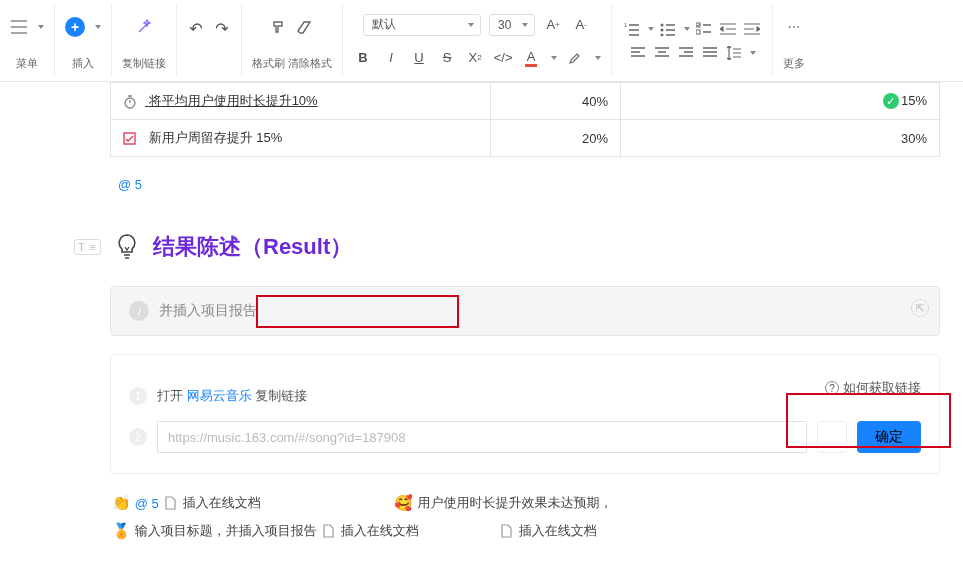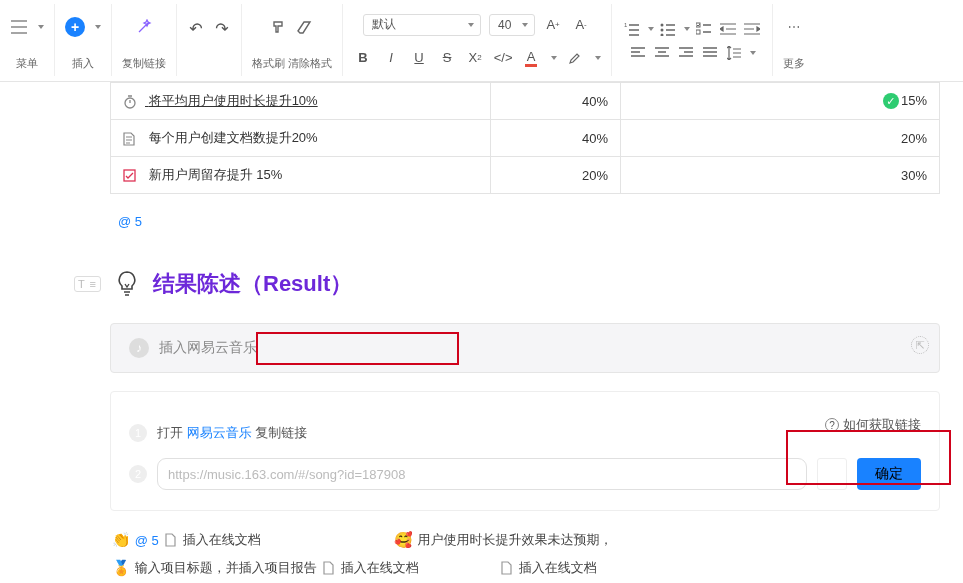--- a/index.html
+++ b/index.html
@@ -126,21 +126,21 @@
 }
 .open-txt { color:#555; font-size:13px; }
 .open-link { color:#1982ff; }
 .help-link { color:#555; font-size:13px; display:inline-flex; align-items:center; gap:4px; }
 .help-q {
   width:14px;height:14px;border:1px solid #888;border-radius:50%;display:inline-flex;align-items:center;justify-content:center;font-size:10px;
 }
 .panel-row.top { justify-content:space-between; }
 
 .url-input {
-  flex:1 1 auto; border:1px solid #e0e0e0; border-radius:9px; height:32px;
+  flex:1 1 auto; border:1px solid #e0e0e0; border-radius:1px; height:32px;
   padding:0 10px; font-size:13px; color:#aaa; display:flex; align-items:center;
 }
 .blank-box {
   width:30px; height:32px; border:1px solid #eee; border-radius:3px;
 }
 .confirm-btn {
   background:#1982ff; color:#000000; border-radius:4px; height:32px;
   padding:0 18px; font-size:14px; display:inline-flex; align-items:center; justify-content:center;
 }
 .red-box2 {
@@ -216,21 +216,21 @@
     <div class="tg-label"><span>格式刷</span> <span>清除格式</span></div>
   </div>
 
   <div class="toolbar-group" style="flex: 0 0 auto;">
     <div class="tg-row">
       <span class="select-box" style="width:118px;">
         <span>默认</span>
           <span class="caret-d"></span>
       </span>
       <span class="select-box" style="width:46px;">
-        <span>40</span>
+        <span>30</span>
           <span class="caret-d"></span>
       </span>
       <span class="sq-btn">A<sup style="font-size:8px;">+</sup></span>
       <span class="sq-btn">A<sup style="font-size:8px;">-</sup></span>
     </div>
     <div class="tg-row" style="margin-top:4px;">
       <span class="sq-btn">
           <b>B</b>
         </span>
       <span class="sq-btn">
@@ -347,32 +347,20 @@
             </span>
             <span>将平均用户使用时长提升10%</span>
           </td>
           <td class="td-right" style="width:130px;">40%</td>
           <td class="td-right">
             <span class="check-badge">✓</span><span>15%</span>
           </td>
         </tr>
         <tr>
           <td>
-            <span class="td-icon">
-              <svg width="12" height="14" viewBox="0 0 12 14">
-                  <path d="M1 1h7l3 3v9H1z M3 5h6M3 8h6M3 11h4" fill="none" stroke="#888" stroke-width="1.2"></path>
-                </svg>
-            </span>
-            <span>每个用户创建文档数提升20%</span>
-          </td>
-          <td class="td-right">40%</td>
-          <td class="td-right">20%</td>
-        </tr>
-        <tr>
-          <td>
             <span class="td-icon" style="color:#d35;">
               <svg width="13" height="13" viewBox="0 0 13 13">
                   <rect x="1" y="1" width="11" height="11" fill="none" stroke="#d35" stroke-width="1.3"></rect>
                   <path d="M3 7l2 2 5-5" stroke="#d35" fill="none" stroke-width="1.3"></path>
                 </svg>
             </span>
             <span>新用户周留存提升 15%</span>
           </td>
           <td class="td-right">20%</td>
           <td class="td-right">30%</td>
@@ -389,21 +377,21 @@
             <path d="M12 2a8 8 0 00-5 14v3h10v-3a8 8 0 00-5-14zM9 22h6M10 25h4" fill="none" stroke="#444" stroke-width="1.6"></path>
             <path d="M10 14l2 3 2-3" stroke="#444" fill="none" stroke-width="1.3"></path>
           </svg>
       </span>
       <span class="heading-text">结果陈述（Result）</span>
     </div>
 
     <div class="embed-card">
       <div class="embed-title-row">
         <span class="music-ic">♪</span>
-        <span class="embed-title">插入网易云音乐</span>
+        <span class="embed-title">并插入项目报告</span>
       </div>
       <span class="red-box1"></span>
       <span class="embed-expand">⇱</span>
     </div>
 
     <div class="link-panel">
       <div class="panel-row top">
         <div style="display:flex;align-items:center;gap:10px;margin-top:16px;">
           <span class="step-badge">1</span>
           <span class="open-txt">

